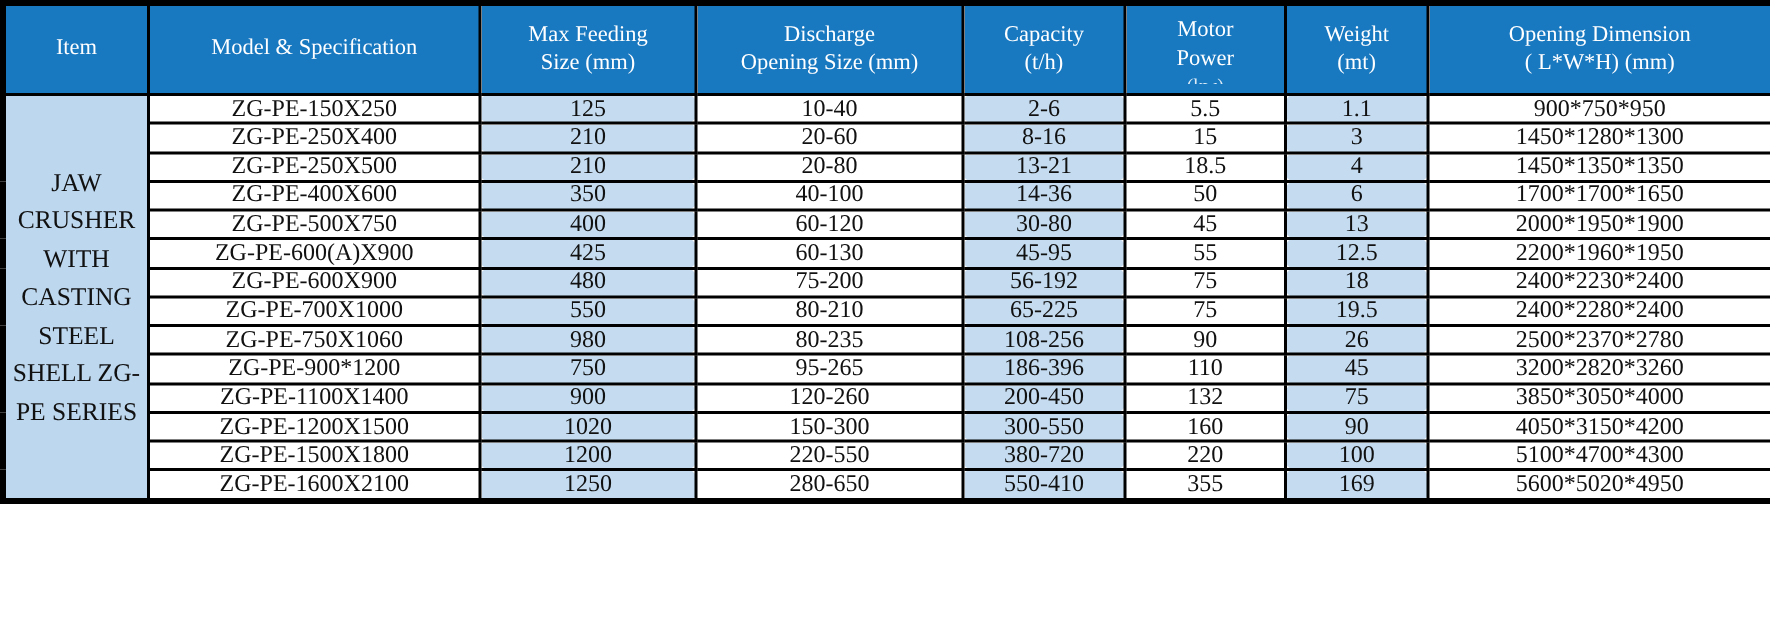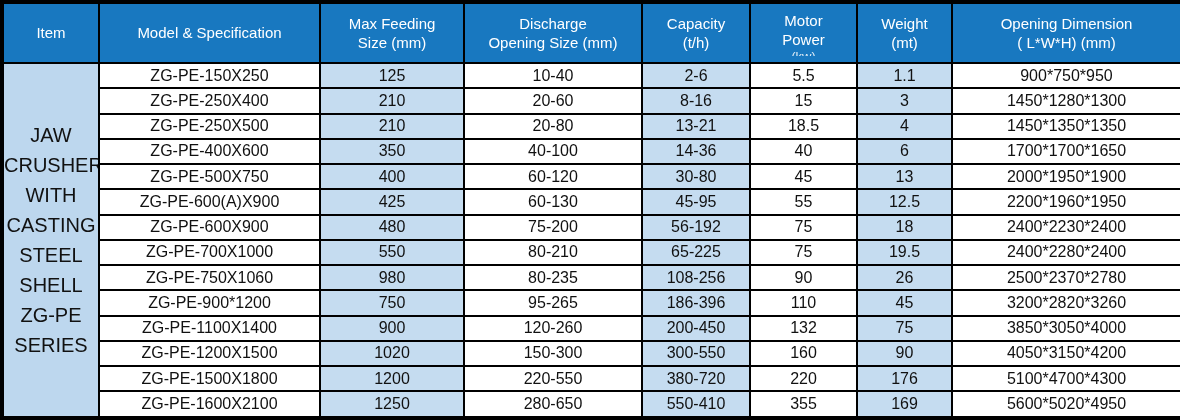--- a/index.html
+++ b/index.html
@@ -5,22 +5,22 @@
   :root{
     --header-bg:#1878c0;
     --alt-cell-bg:#c5dcf0;
     --item-cell-bg:#bdd7ee;
     --border-color:#000000;
     --body-text:#111111;
     --header-text:#ffffff;
   }
   html,body{margin:0;padding:0;background:#ffffff;}
   .table-wrap{
-    width:1180px;height:420px;box-sizing:border-box;
-    font-family:Liberation Sans, sans-serif;
+    width:1180px;height:336px;box-sizing:border-box;
+    font-family:Liberation Serif, serif;
   }
   table.spec{
     width:100%;height:100%;
     border-collapse:collapse;table-layout:fixed;
     border:4px solid var(--border-color);
   }
   table.spec th,table.spec td{
     border:2px solid var(--border-color);
     text-align:center;vertical-align:middle;
     padding:0;overflow:hidden;
@@ -33,24 +33,24 @@
   }
   thead .hline{display:block;}
   thead .clip{
     display:block;height:6px;overflow:hidden;
     font-size:13px;line-height:13px;opacity:.85;
   }
   tbody td{
     font-size:16px;color:var(--body-text);
     background:#ffffff;line-height:1;
   }
-  tbody td.alt{background:var(--alt-cell-bg);}
+  tbody td.alt{background:var(--alt-cell-bg);border-radius:6px;}
   td.item-cell{
     background:var(--item-cell-bg);
-    font-size:20px;line-height:1.5;
+    font-size:17px;line-height:1.5;
     padding:0 6px;color:var(--body-text);
   }
 </style>
 </head>
 <body>
 
 <div class="table-wrap">
   <table class="spec">
     <colgroup>
       <col style="width:97px">
@@ -124,21 +124,21 @@
           <td class="alt">13-21</td>
           <td>18.5</td>
           <td class="alt">4</td>
           <td>1450*1350*1350</td>
         </tr>
         <tr>
           <td>ZG-PE-400X600</td>
           <td class="alt">350</td>
           <td>40-100</td>
           <td class="alt">14-36</td>
-          <td>40</td>
+          <td>50</td>
           <td class="alt">6</td>
           <td>1700*1700*1650</td>
         </tr>
         <tr>
           <td>ZG-PE-500X750</td>
           <td class="alt">400</td>
           <td>60-120</td>
           <td class="alt">30-80</td>
           <td>45</td>
           <td class="alt">13</td>
@@ -206,21 +206,21 @@
           <td>160</td>
           <td class="alt">90</td>
           <td>4050*3150*4200</td>
         </tr>
         <tr>
           <td>ZG-PE-1500X1800</td>
           <td class="alt">1200</td>
           <td>220-550</td>
           <td class="alt">380-720</td>
           <td>220</td>
-          <td class="alt">176</td>
+          <td class="alt">100</td>
           <td>5100*4700*4300</td>
         </tr>
         <tr>
           <td>ZG-PE-1600X2100</td>
           <td class="alt">1250</td>
           <td>280-650</td>
           <td class="alt">550-410</td>
           <td>355</td>
           <td class="alt">169</td>
           <td>5600*5020*4950</td>

